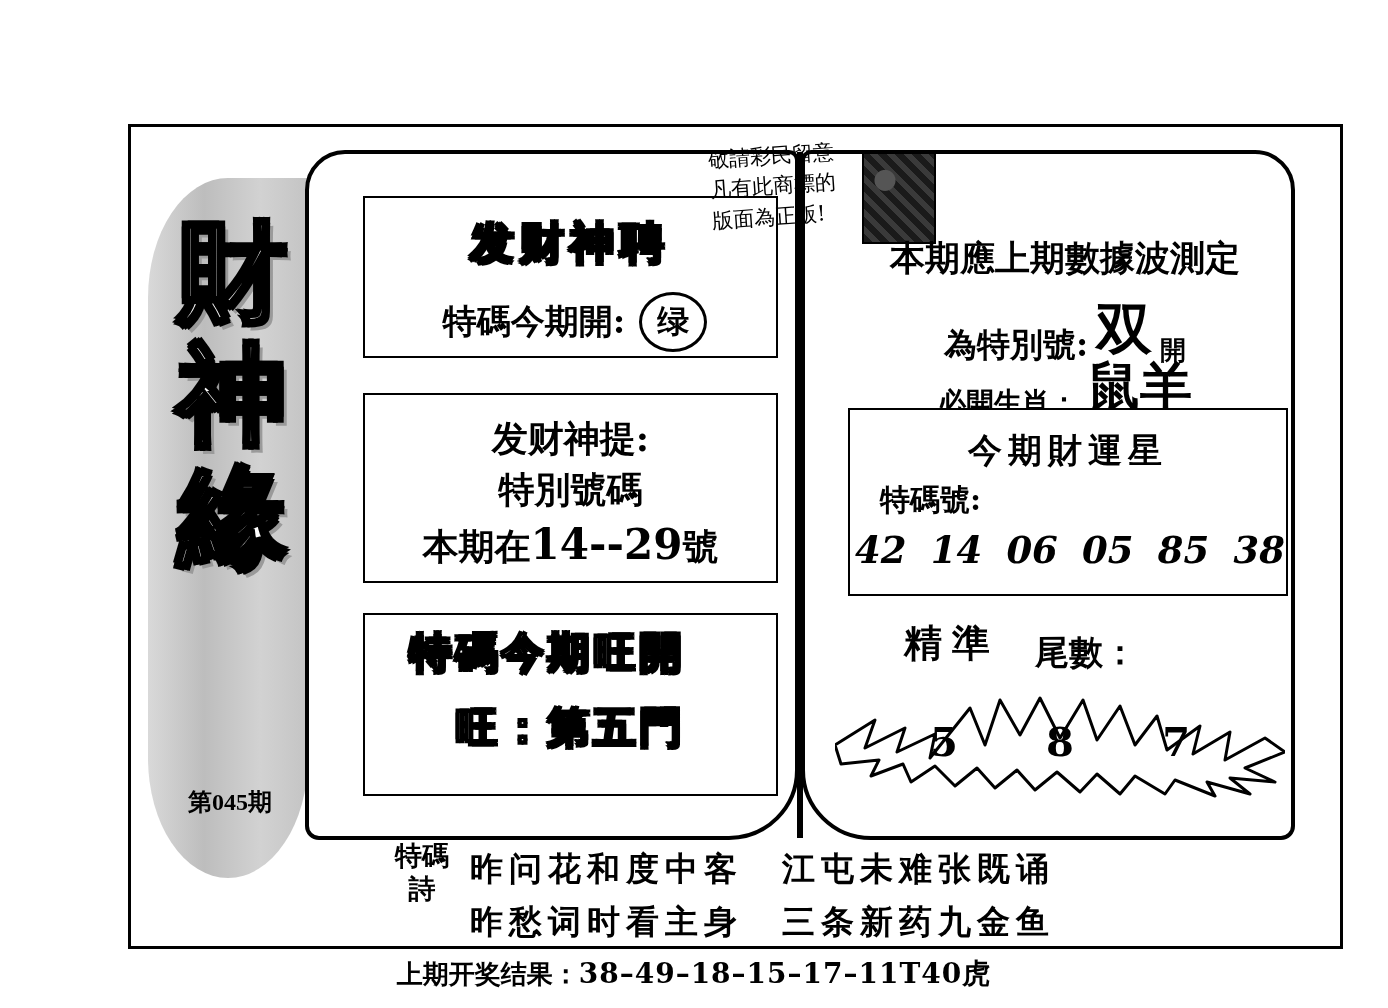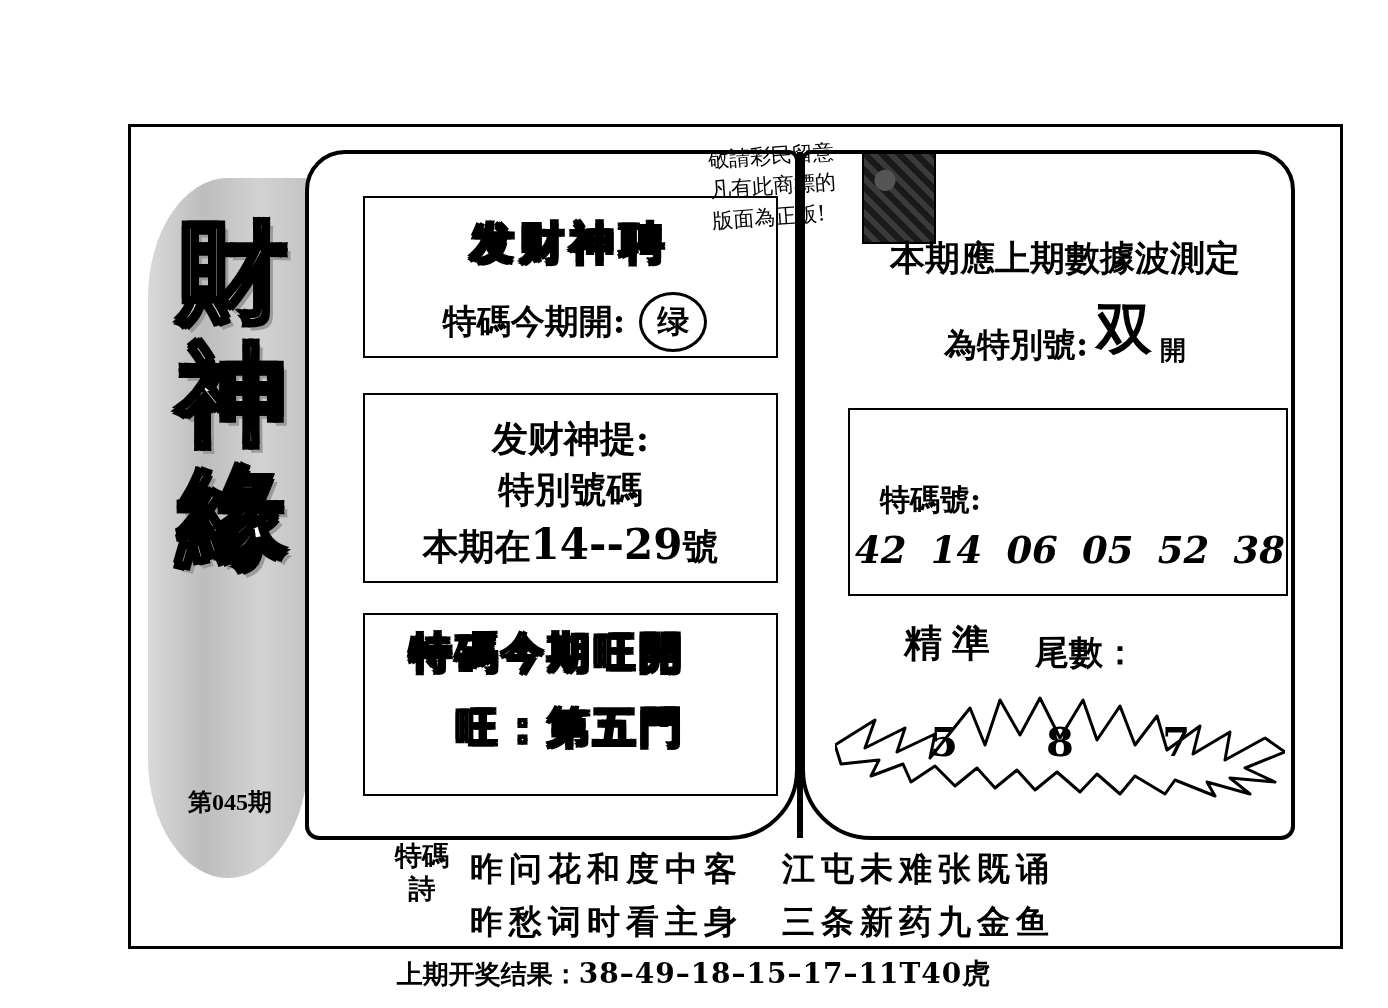--- a/index.html
+++ b/index.html
@@ -364,29 +364,34 @@
   <div class="stamp"></div>
 
   <div class="r-title">本期應上期數據波測定</div>
 
   <div class="r-row2">
     <span class="lab">為特別號:</span>
     <span class="huge">双</span>
     <span class="small">開</span>
   </div>
 
+  <div class="r-row3">
+    <span class="lab">必開生肖：</span>
+    <span class="huge">鼠羊</span>
+  </div>
 
   <div class="panel p-luck"></div>
+  <div class="luck-title">今期財運星</div>
   <div class="luck-sub">特碼號:</div>
   <div class="luck-nums">
     <span>42</span>
     <span>14</span>
     <span>06</span>
     <span>05</span>
-    <span>52</span>
+    <span>85</span>
     <span>38</span>
   </div>
 
   <div class="jingzhun">精準</div>
   <div class="weishu">尾數：</div>
 
   <div class="burst">
     <svg width="450" height="110" viewBox="0 0 450 110">
       <polygon points="0,55 40,30 30,58 70,38 62,62 100,44 95,68 135,18 150,55 165,10 185,45 205,8 225,48 248,10 262,50 285,16 300,55 322,26 332,60 365,36 358,64 395,42 390,70 430,48 450,62 410,78 440,92 395,88 415,104 372,92 380,106 340,90 330,104 300,86 285,104 262,84 245,102 222,82 200,100 182,80 160,98 142,78 120,96 100,76 76,92 68,74 36,86 44,70 6,74" fill="#ffffff" stroke="#000000" stroke-width="3" stroke-linejoin="round"></polygon>
     </svg>

